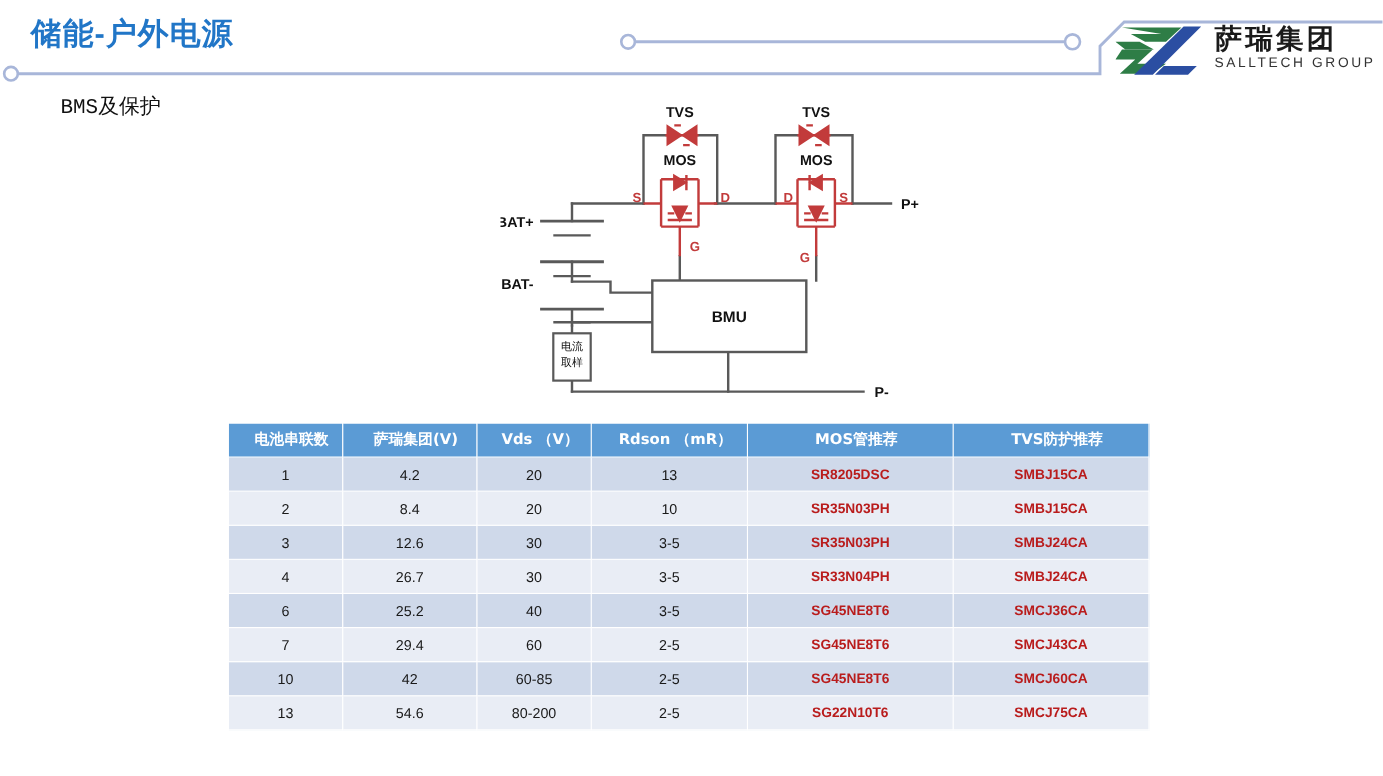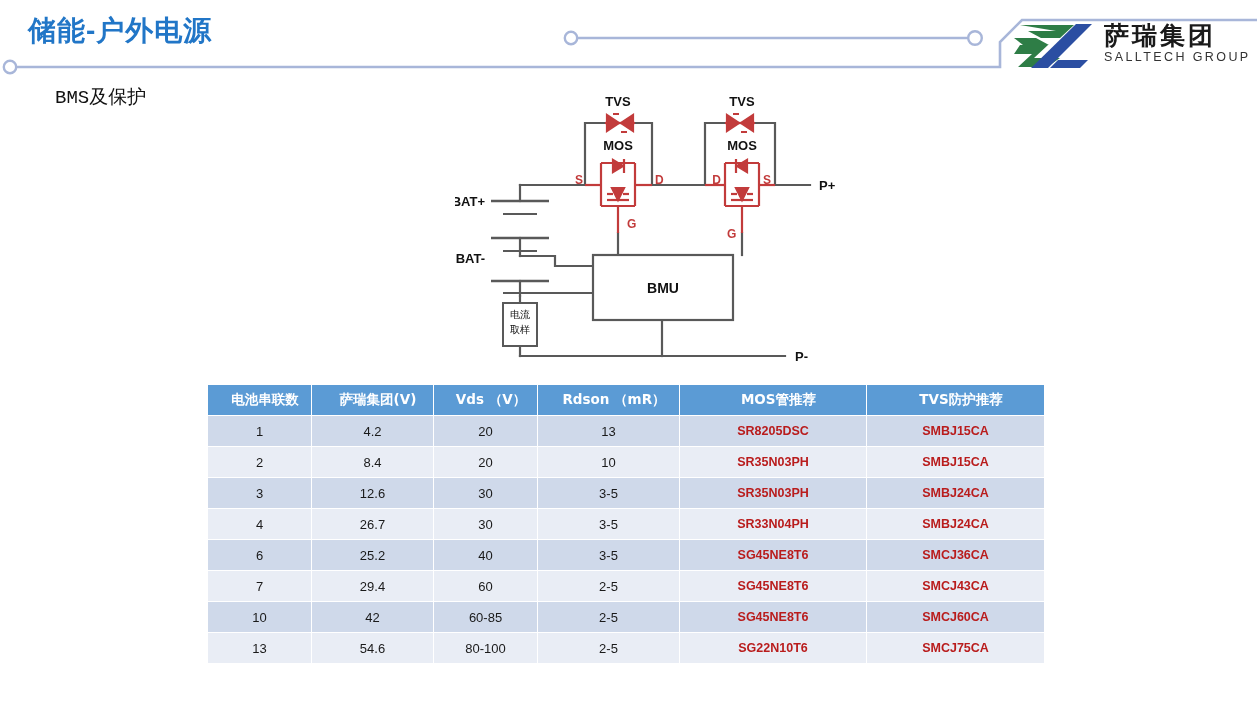--- a/index.html
+++ b/index.html
@@ -283,21 +283,21 @@
           <td>10</td>
           <td>42</td>
           <td>60-85</td>
           <td>2-5</td>
           <td class="part">SG45NE8T6</td>
           <td class="part">SMCJ60CA</td>
         </tr>
         <tr class="even">
           <td>13</td>
           <td>54.6</td>
-          <td>80-100</td>
+          <td>80-200</td>
           <td>2-5</td>
           <td class="part">SG22N10T6</td>
           <td class="part">SMCJ75CA</td>
         </tr>
       </tbody>
   </table>
 
 </div>
 
 </body></html>

